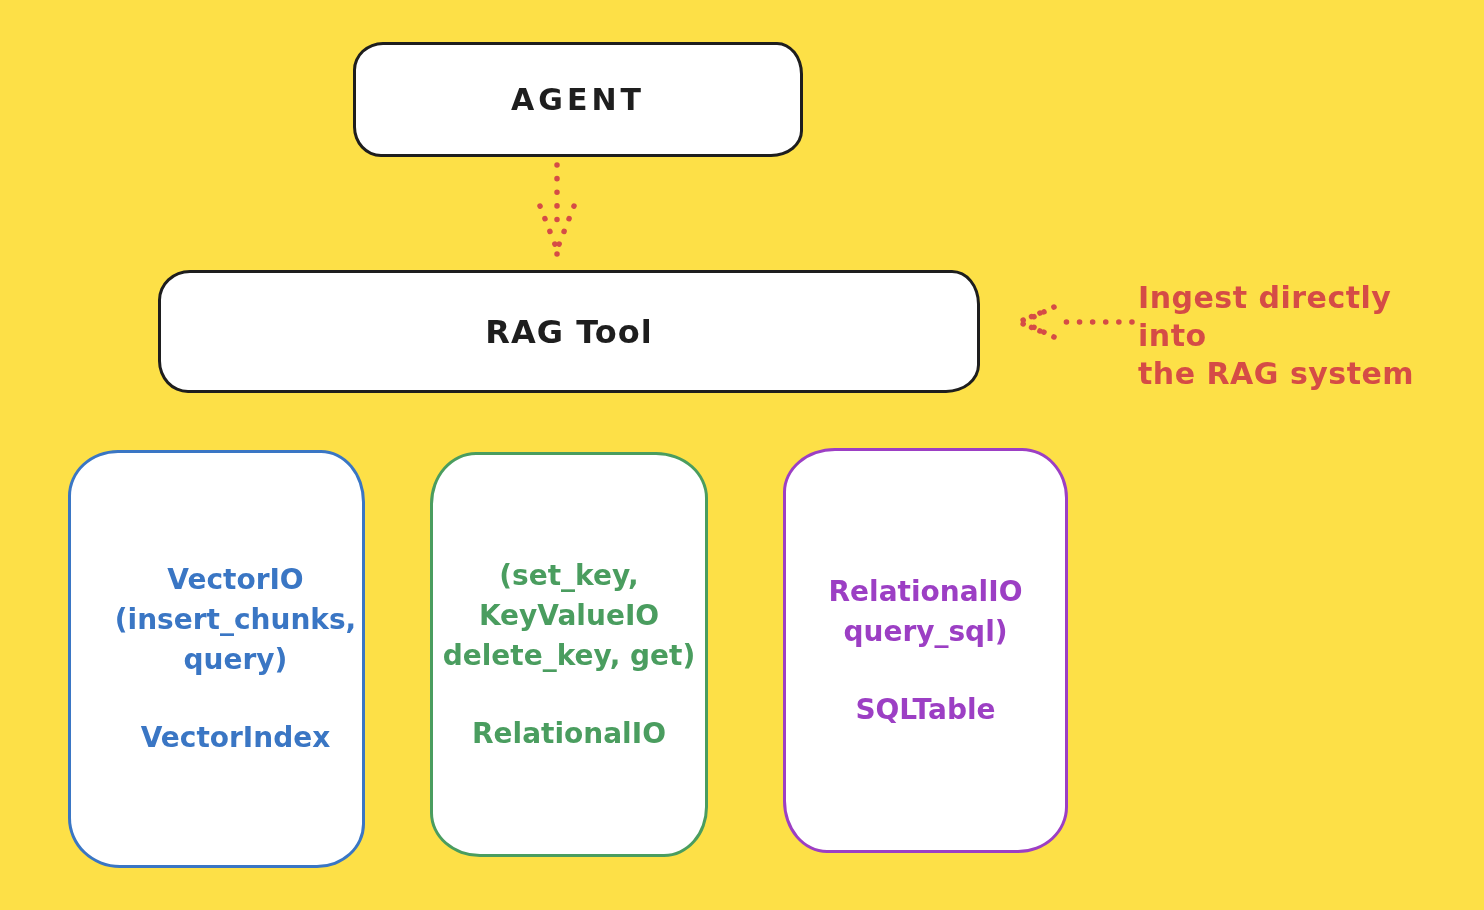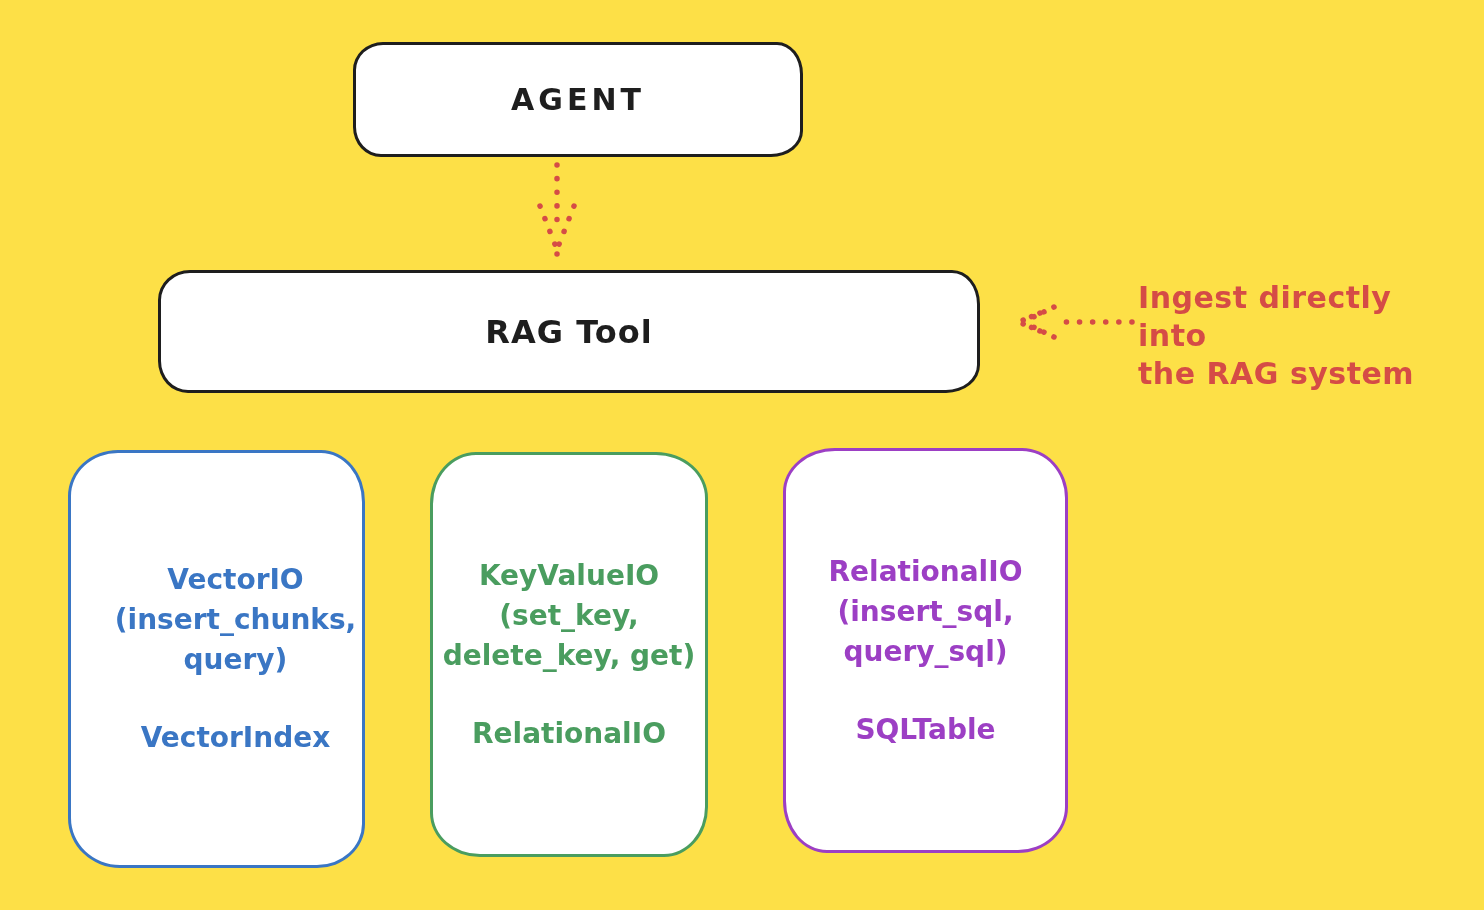--- a/index.html
+++ b/index.html
@@ -111,26 +111,25 @@
   </div>
 
   <div class="node storage-box box-vector" style="--c: #3a76c4;">
     <div>VectorIO</div>
     <div>(insert_chunks,</div>
     <div>query)</div>
     <div class="index-label">VectorIndex</div>
   </div>
 
   <div class="node storage-box box-keyvalue" style="--c: #4a9d5f;">
+    <div>(set_key,</div>
     <div>KeyValueIO</div>
-    <div>(set_key,</div>
     <div>delete_key, get)</div>
     <div class="index-label">RelationalIO</div>
   </div>
 
   <div class="node storage-box box-relational" style="--c: #9c3fc4;">
     <div>RelationalIO</div>
-    <div>(insert_sql,</div>
     <div>query_sql)</div>
     <div class="index-label">SQLTable</div>
   </div>
 
 </div>
 
 </body></html>

